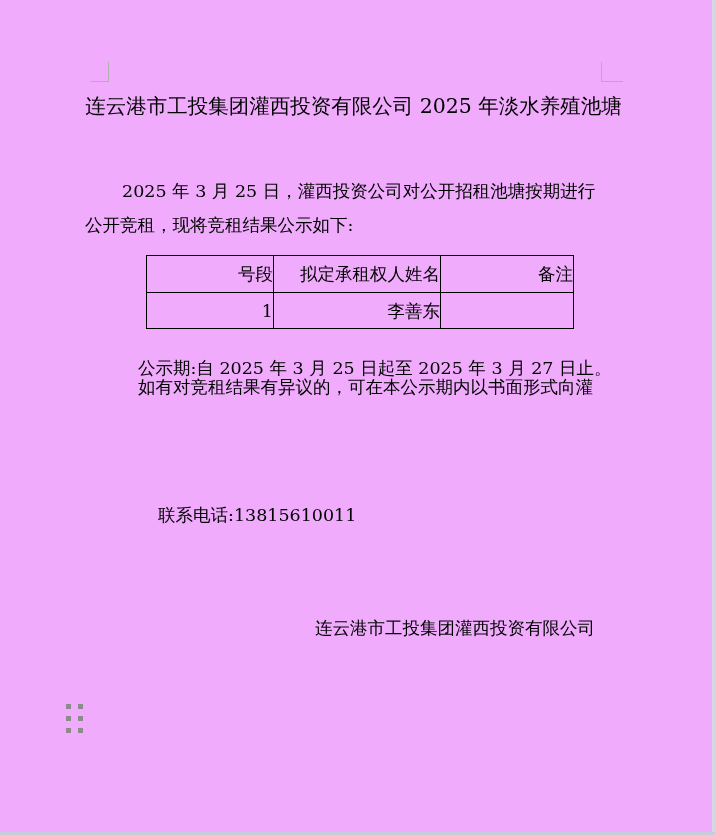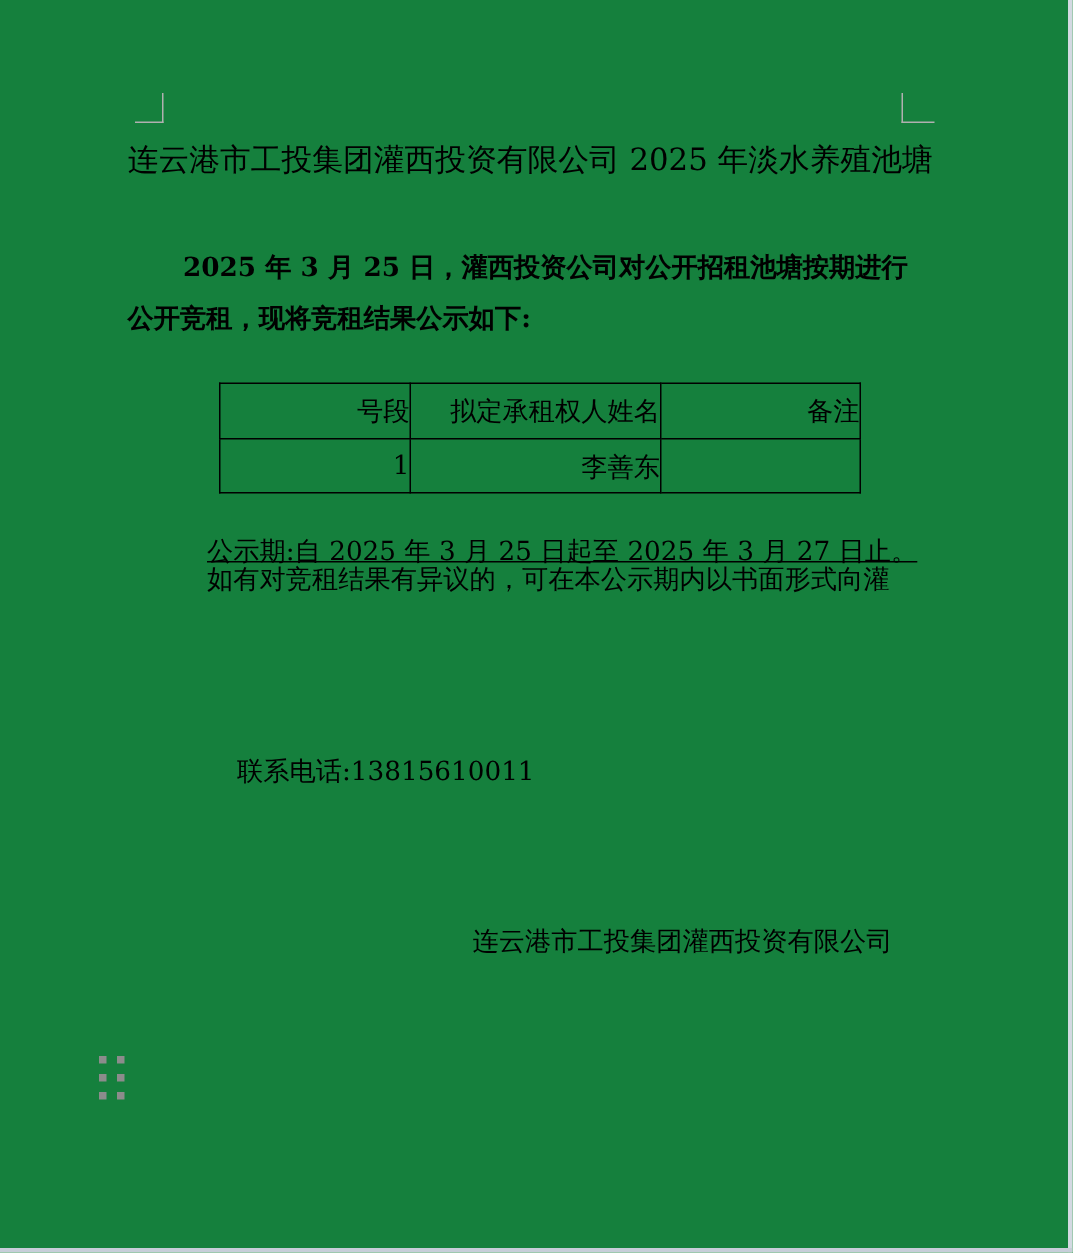--- a/index.html
+++ b/index.html
@@ -1,41 +1,41 @@
 <!DOCTYPE html>
 <html><head>
 <meta charset="utf-8">
 <style>
   html,body{margin:0;padding:0;background:#fff;}
   .page{
     position:relative;
     width:715px;height:835px;
-    background:#15803d;
+    background:#f0abfc;
     overflow:hidden;
     font-family:"DejaVu Serif","Liberation Serif",serif;
     color:#000;
   }
   
   .edge-right{position:absolute;top:0;right:0;width:3px;height:835px;}
   .edge-bottom{position:absolute;left:0;bottom:0;width:715px;height:3px;}
   
   .margin-mark{position:absolute;width:18px;height:19px;}
   .margin-mark.tl{left:90px;top:62px;border-right:1px solid;border-bottom:1px solid;}
   .margin-mark.tr{left:601px;top:62px;width:21px;border-left:1px solid;border-bottom:1px solid;}
   
   .blk{position:absolute;left:85px;width:537px;font-size:17.5px;}
   .line{display:block;line-height:35px;white-space:pre;}
   .title-blk{top:88px;text-align:center;font-size:20.5px;font-weight:normal;margin:0;}
   .title-blk .line{line-height:37px;}
-  .intro-blk{top:162px;font-weight:bold;}
+  .intro-blk{top:174px;}
   .intro-blk .line{line-height:34px;}
   .indent-a{padding-left:37px;}
   .indent-b{padding-left:53px;}
   .indent-c{padding-left:73px;}
-  .period-blk{top:351px;text-decoration:underline;}
+  .period-blk{top:351px;}
   .objection-blk{top:370px;}
   .person-blk{top:460px;}
   .phone-blk{top:498px;}
   .sign-blk{position:absolute;top:611px;right:120px;left:auto;width:auto;font-size:17.5px;}
   .date-blk{position:absolute;top:648px;right:218px;left:auto;width:auto;font-size:17.5px;}
   
   .doc-table{
     position:absolute;left:146px;top:255px;
     border-collapse:collapse;table-layout:fixed;
     font-size:17.5px;

